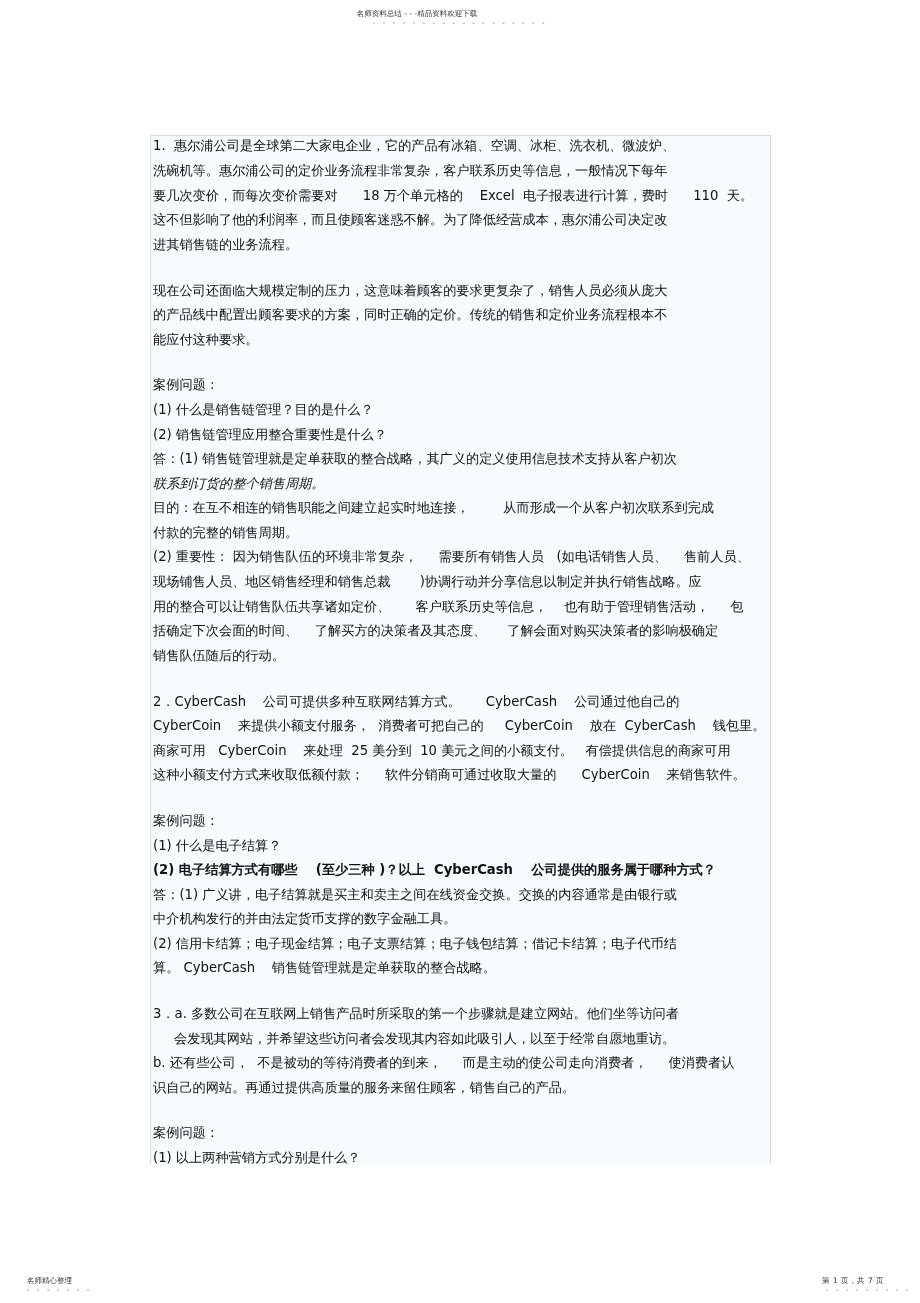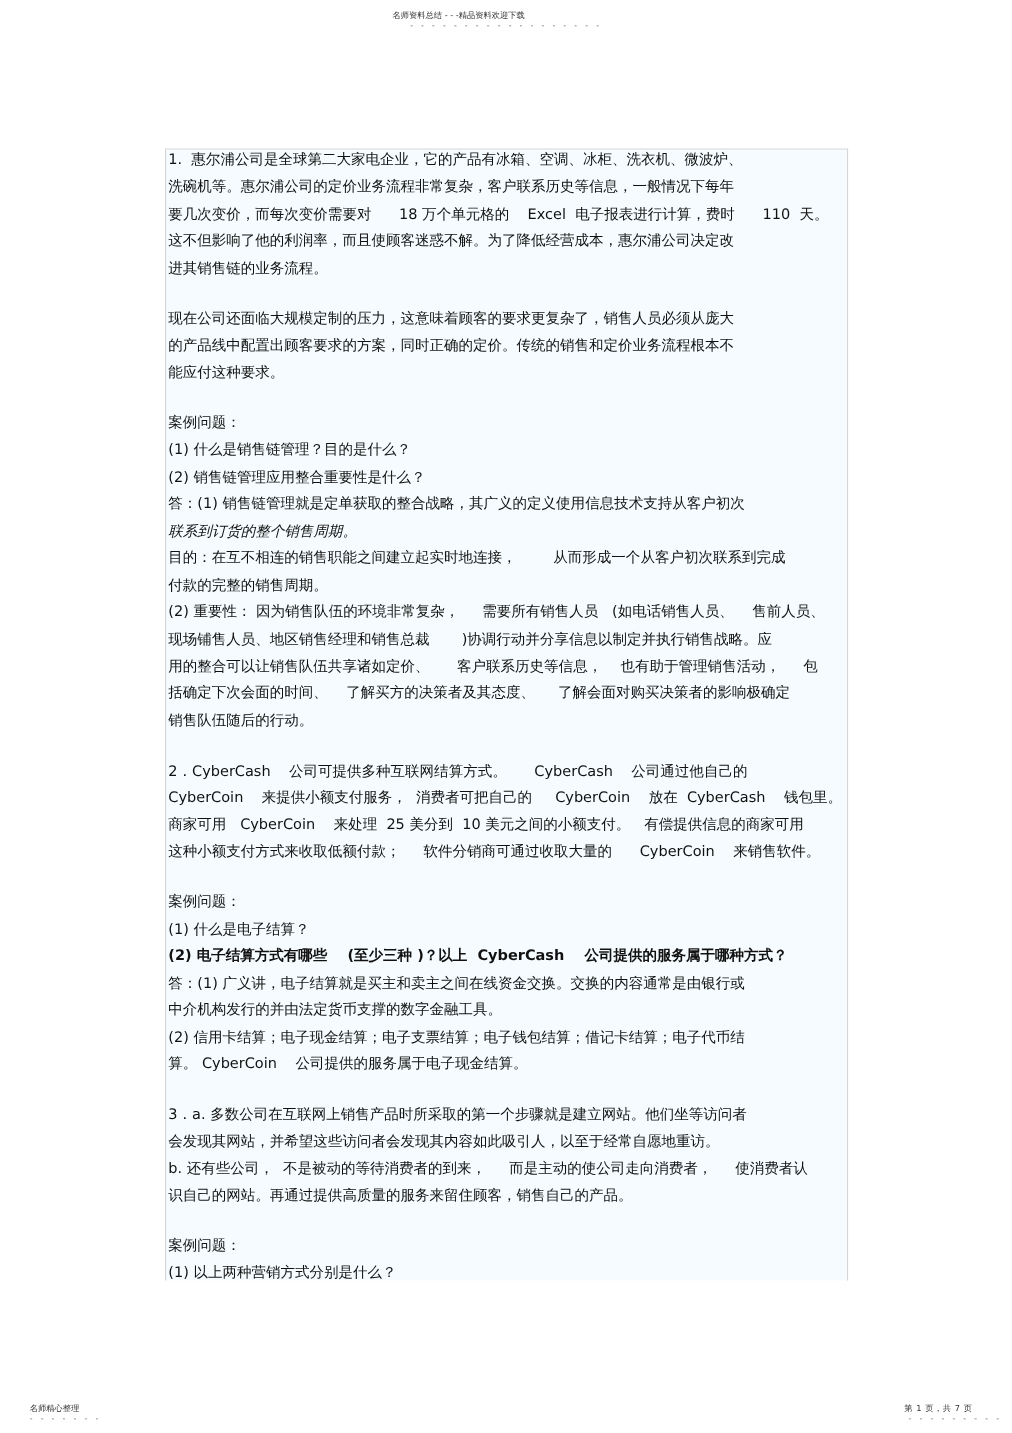--- a/index.html
+++ b/index.html
@@ -119,23 +119,23 @@
     <div class="line" style="top: 693px;">2．CyberCash    公司可提供多种互联网结算方式。      CyberCash    公司通过他自己的</div>
     <div class="line" style="top: 717px;">CyberCoin    来提供小额支付服务，  消费者可把自己的     CyberCoin    放在  CyberCash    钱包里。</div>
     <div class="line" style="top: 742px;">商家可用   CyberCoin    来处理  25 美分到  10 美元之间的小额支付。   有偿提供信息的商家可用</div>
     <div class="line" style="top: 766px;">这种小额支付方式来收取低额付款；     软件分销商可通过收取大量的      CyberCoin    来销售软件。</div>
     <div class="line" style="top: 812px;">案例问题：</div>
     <div class="line" style="top: 837px;">(1) 什么是电子结算？</div>
     <div class="line" style="top: 861px; font-weight: bold;">(2) 电子结算方式有哪些    (至少三种 )？以上  CyberCash    公司提供的服务属于哪种方式？</div>
     <div class="line" style="top: 886px;">答：(1) 广义讲，电子结算就是买主和卖主之间在线资金交换。交换的内容通常是由银行或</div>
     <div class="line" style="top: 910px;">中介机构发行的并由法定货币支撑的数字金融工具。</div>
     <div class="line" style="top: 935px;">(2) 信用卡结算；电子现金结算；电子支票结算；电子钱包结算；借记卡结算；电子代币结</div>
-    <div class="line" style="top: 959px;">算。 CyberCoin    公司提供的服务属于电子现金结算。</div>
+    <div class="line" style="top: 959px;">算。 CyberCash    销售链管理就是定单获取的整合战略。</div>
     <div class="line" style="top: 1005px;">3．a. 多数公司在互联网上销售产品时所采取的第一个步骤就是建立网站。他们坐等访问者</div>
-    <div class="line" style="top: 1030px;">会发现其网站，并希望这些访问者会发现其内容如此吸引人，以至于经常自愿地重访。</div>
+    <div class="line" style="top: 1030px; margin-left: 21px;">会发现其网站，并希望这些访问者会发现其内容如此吸引人，以至于经常自愿地重访。</div>
     <div class="line" style="top: 1054px;">b. 还有些公司，  不是被动的等待消费者的到来，     而是主动的使公司走向消费者，     使消费者认</div>
     <div class="line" style="top: 1079px; text-align: right;">识自己的网站。再通过提供高质量的服务来留住顾客，销售自己的产品。</div>
     <div class="line" style="top: 1124px;">案例问题：</div>
     <div class="line" style="top: 1149px;">(1) 以上两种营销方式分别是什么？</div>
   </div>
 
 <div class="footer-left">名师精心整理</div>
 <div class="footer-left-dots">- - - - - - -</div>
 <div class="footer-right">第 1 页，共 7 页</div>
 <div class="footer-right-dots">- - - - - - - - -</div>

